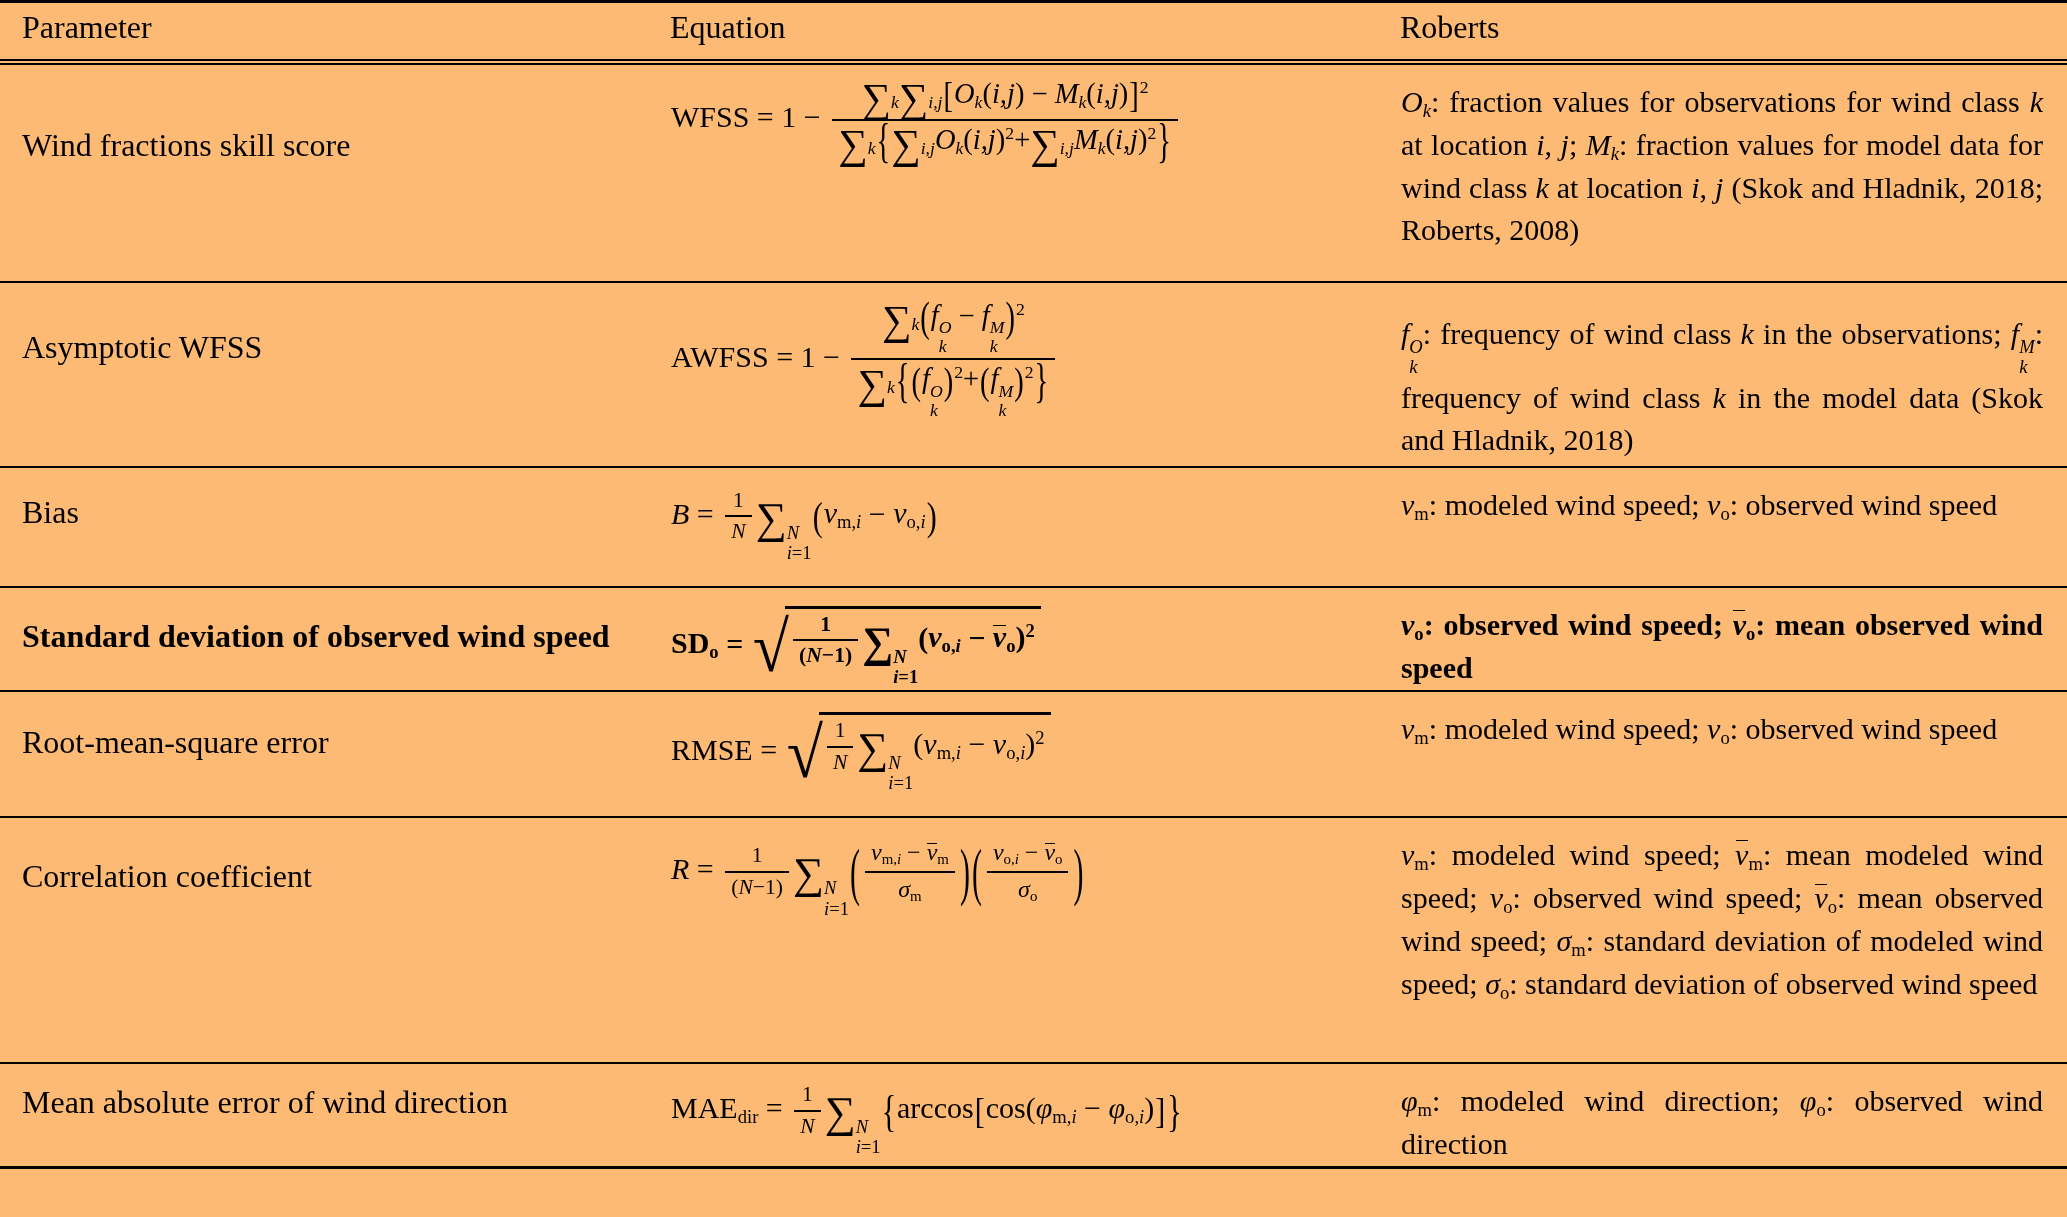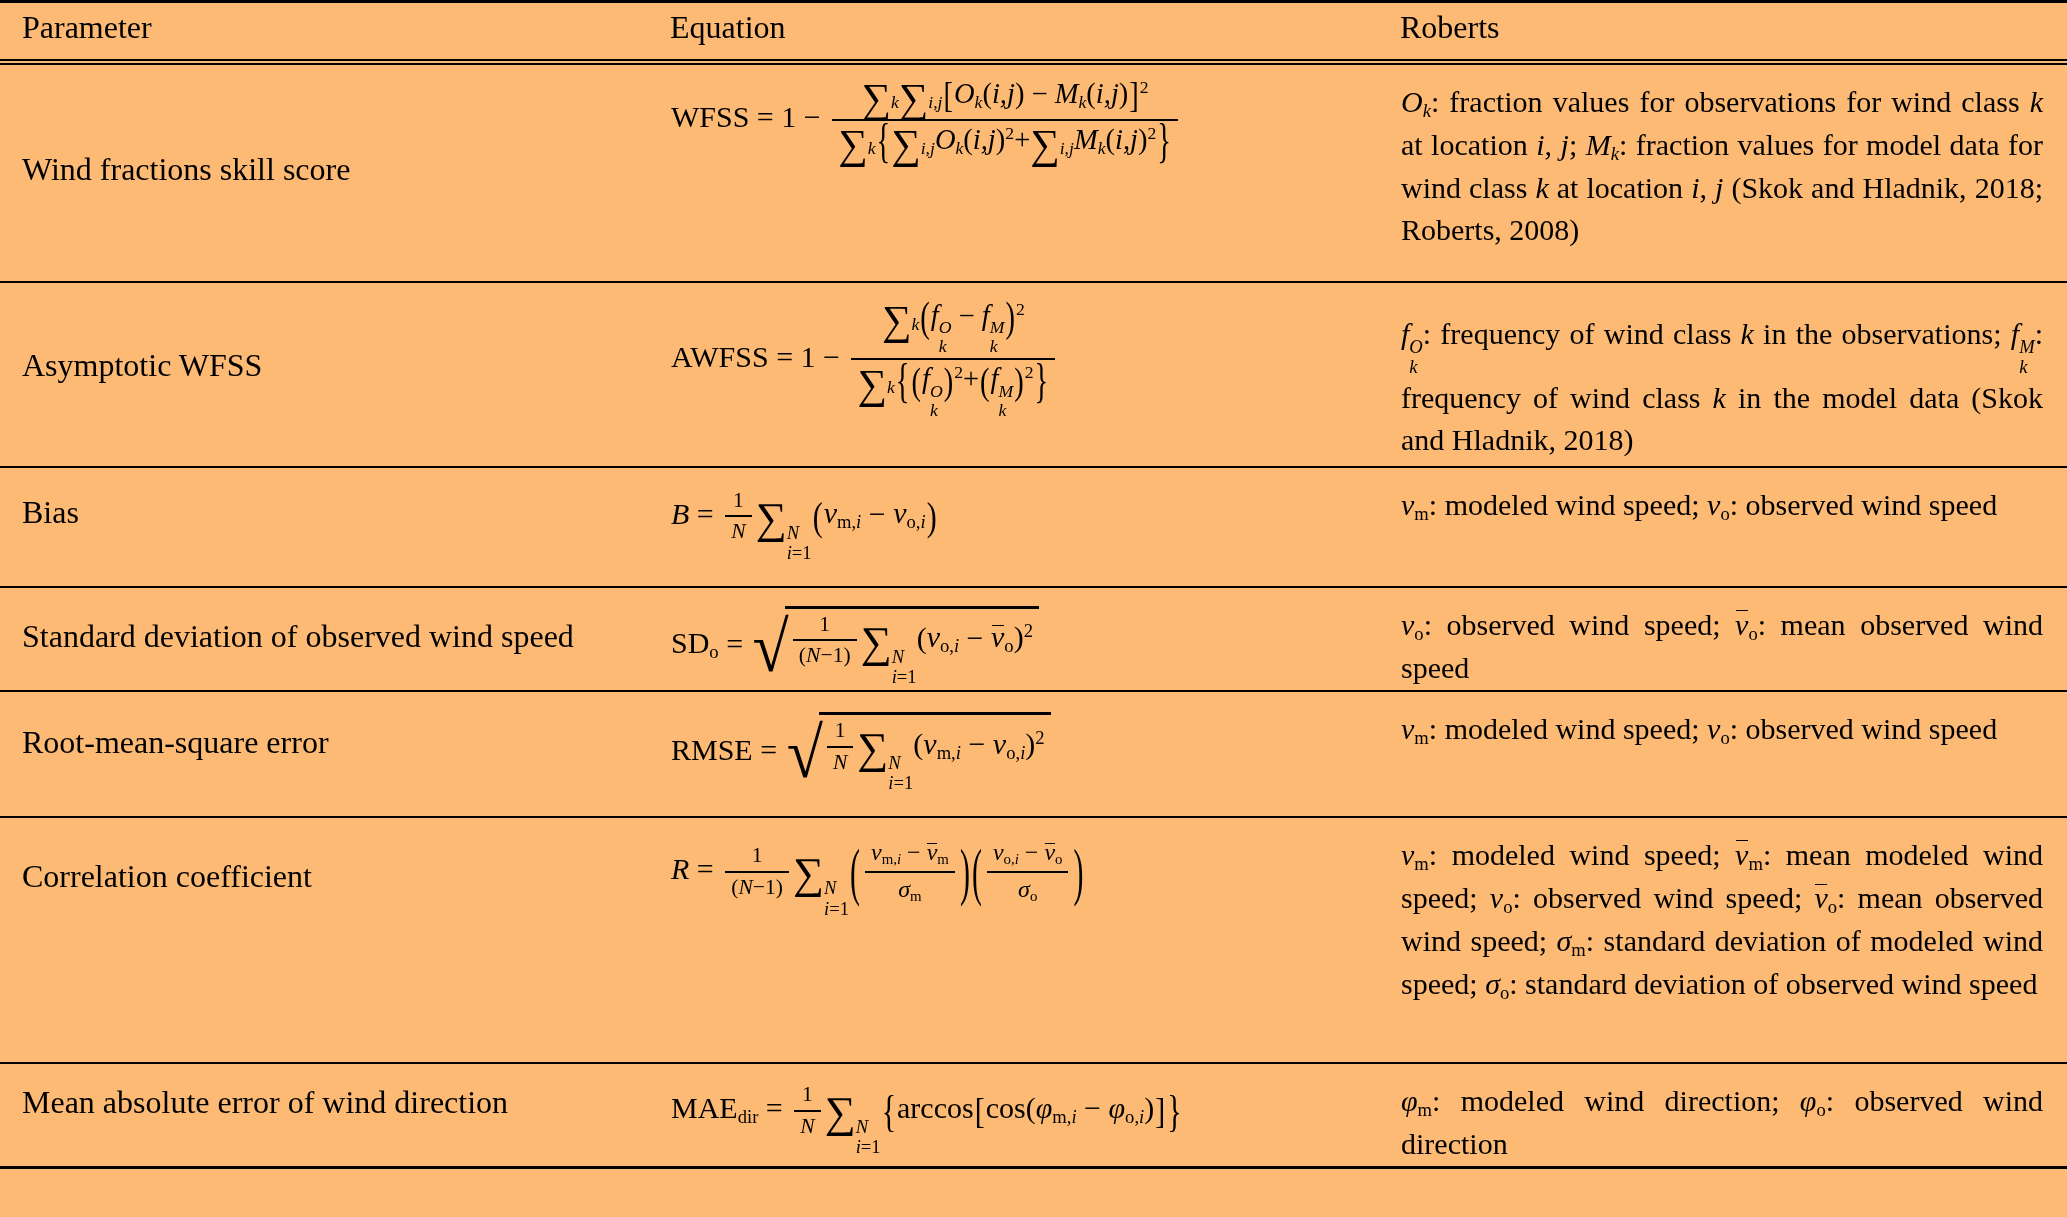--- a/index.html
+++ b/index.html
@@ -16,28 +16,28 @@
   td{vertical-align:top;}
 
   td.param{font-size:32px;line-height:1.25;padding-right:20px;}
   td.eq{font-size:30px;white-space:nowrap;line-height:1.25;}
   td.rem{font-size:30px;line-height:1.40;text-align:justify;padding-right:24px;padding-top:16px;}
 
   
   tbody tr:nth-child(1){height:220px;}
   tbody tr:nth-child(2){height:185px;}
   tbody tr:nth-child(3){height:120px;}
-  tbody tr:nth-child(4){height:91px;}
+  tbody tr:nth-child(4){height:91px;font-weight:bold;}
   tbody tr:nth-child(5){height:126px;}
   tbody tr:nth-child(6){height:246px;}
   tbody tr:nth-child(7){height:90px;}
 
   
-  tbody tr:nth-child(1) td.param{padding-top:84px;}
-  tbody tr:nth-child(2) td.param{padding-top:62px;}
+  tbody tr:nth-child(1) td.param{padding-top:60px;}
+  tbody tr:nth-child(2) td.param{padding-top:44px;}
   tbody tr:nth-child(3) td.param{padding-top:24px;}
   tbody tr:nth-child(4) td.param{padding-top:28px;}
   tbody tr:nth-child(5) td.param{padding-top:30px;}
   tbody tr:nth-child(6) td.param{padding-top:38px;}
   tbody tr:nth-child(7) td.param{padding-top:18px;}
   tbody tr:nth-child(1) td.eq{padding-top:12px;}
   tbody tr:nth-child(2) td.eq{padding-top:16px;}
   tbody tr:nth-child(3) td.eq{padding-top:20px;}
   tbody tr:nth-child(4) td.eq{padding-top:18px;}
   tbody tr:nth-child(5) td.eq{padding-top:20px;}

